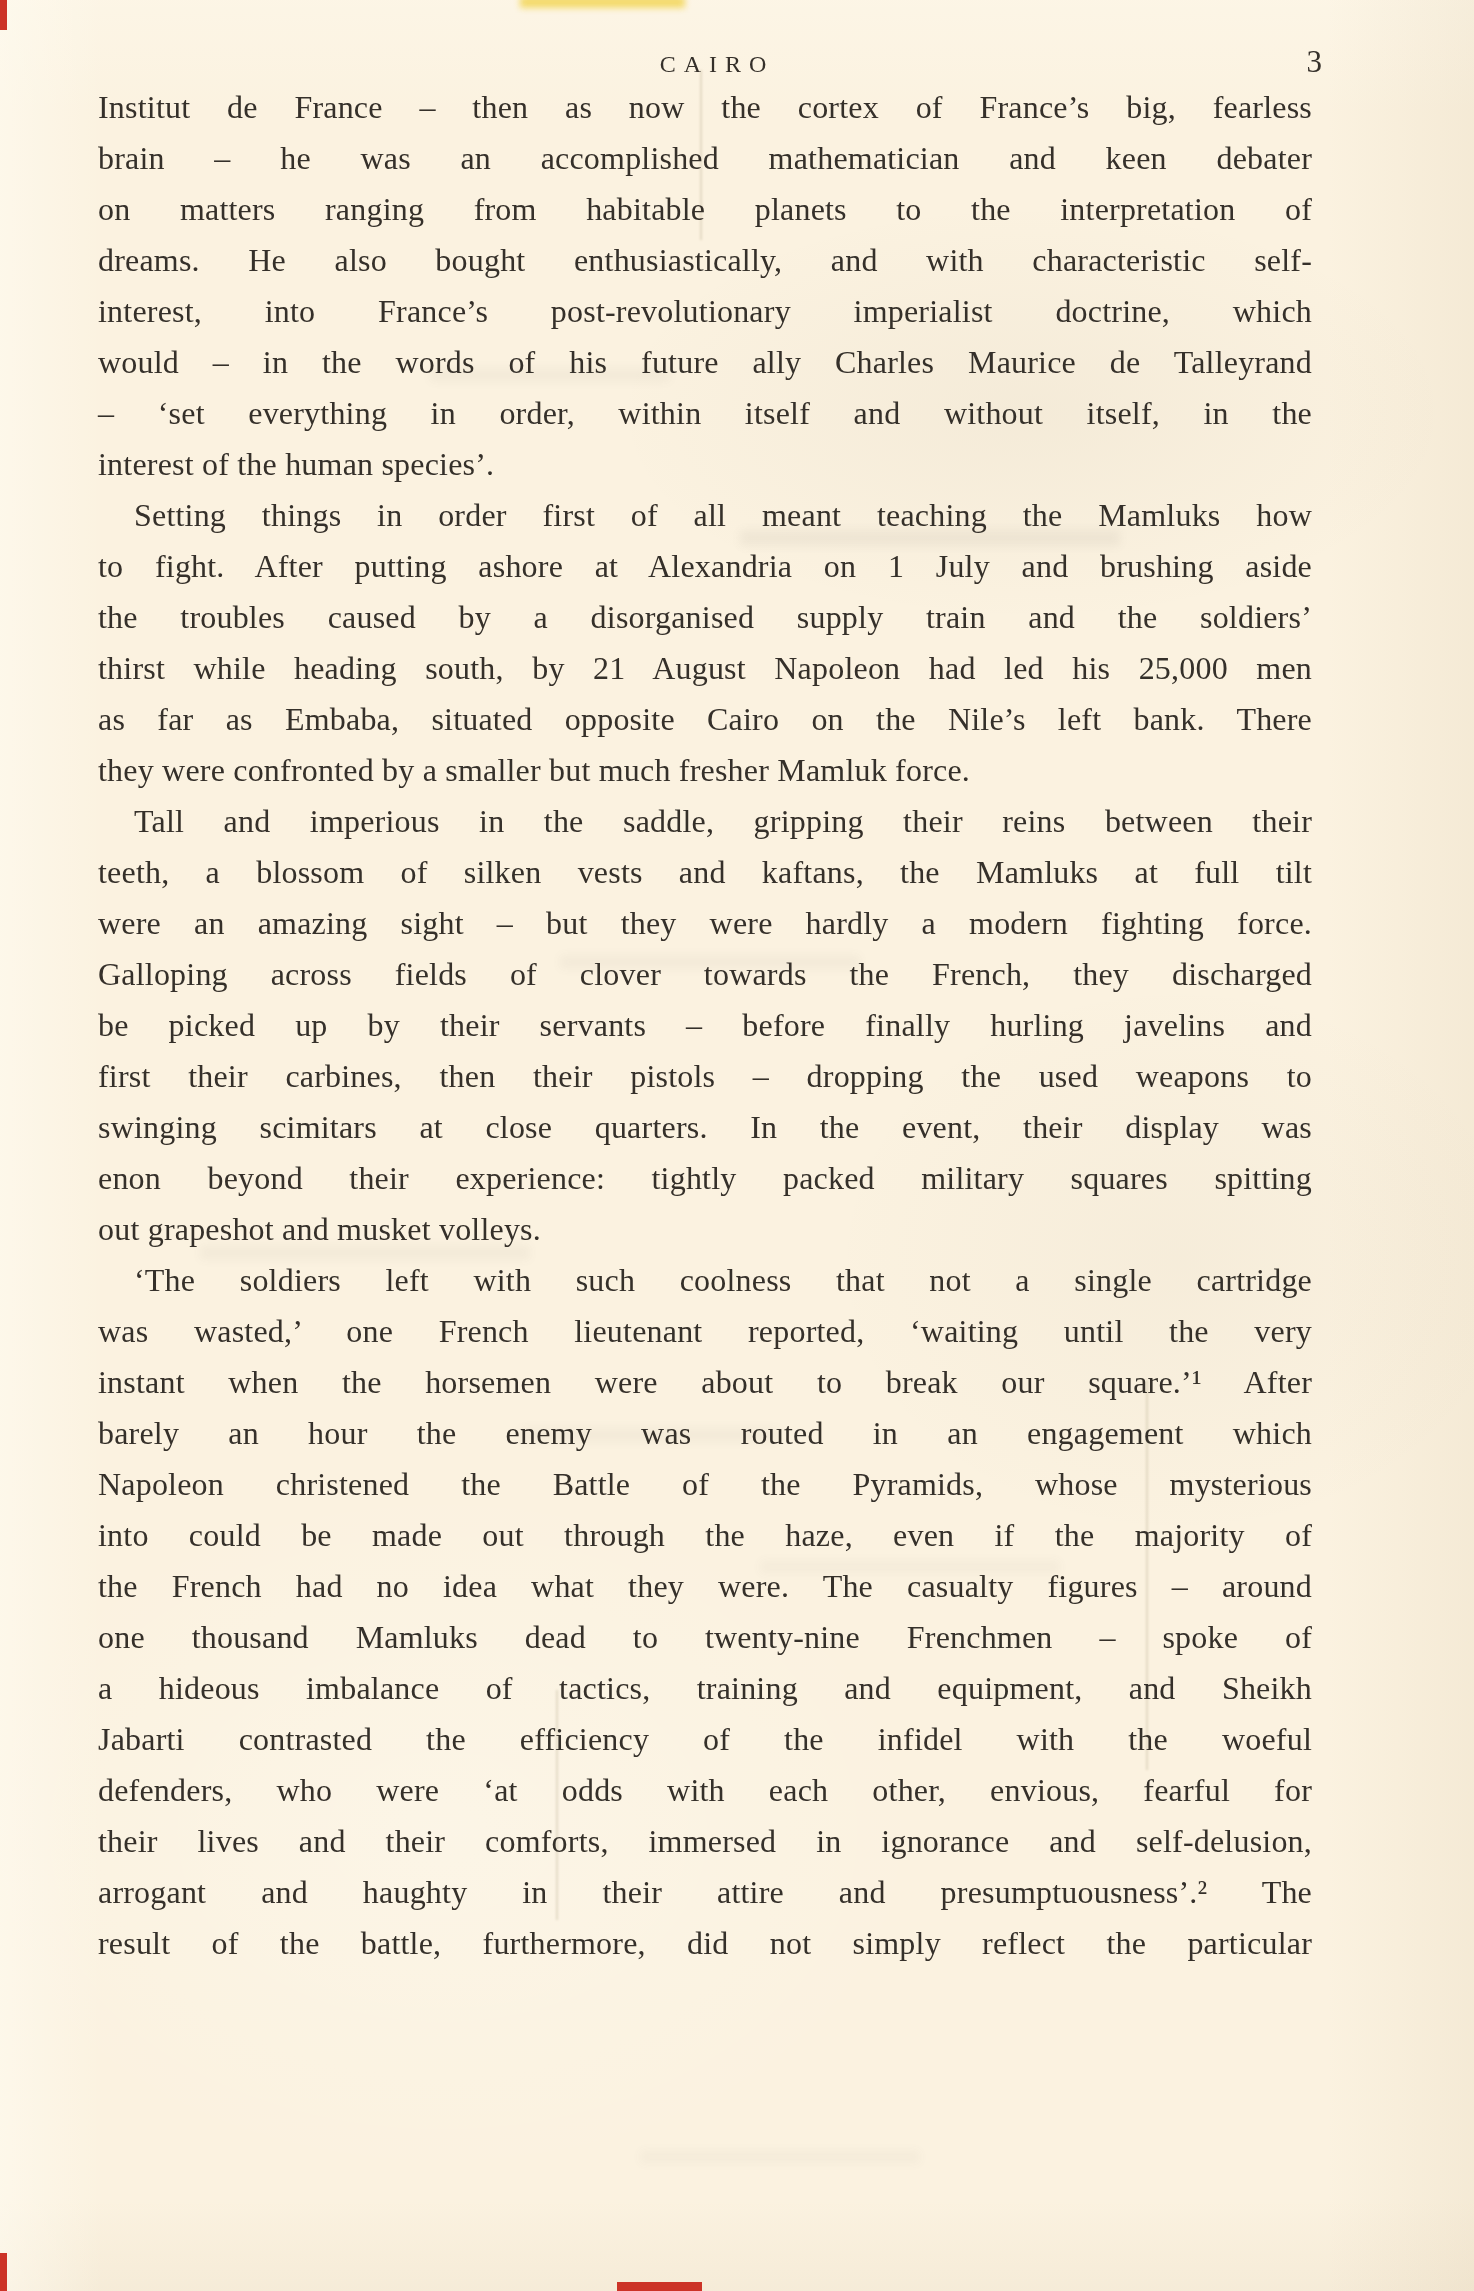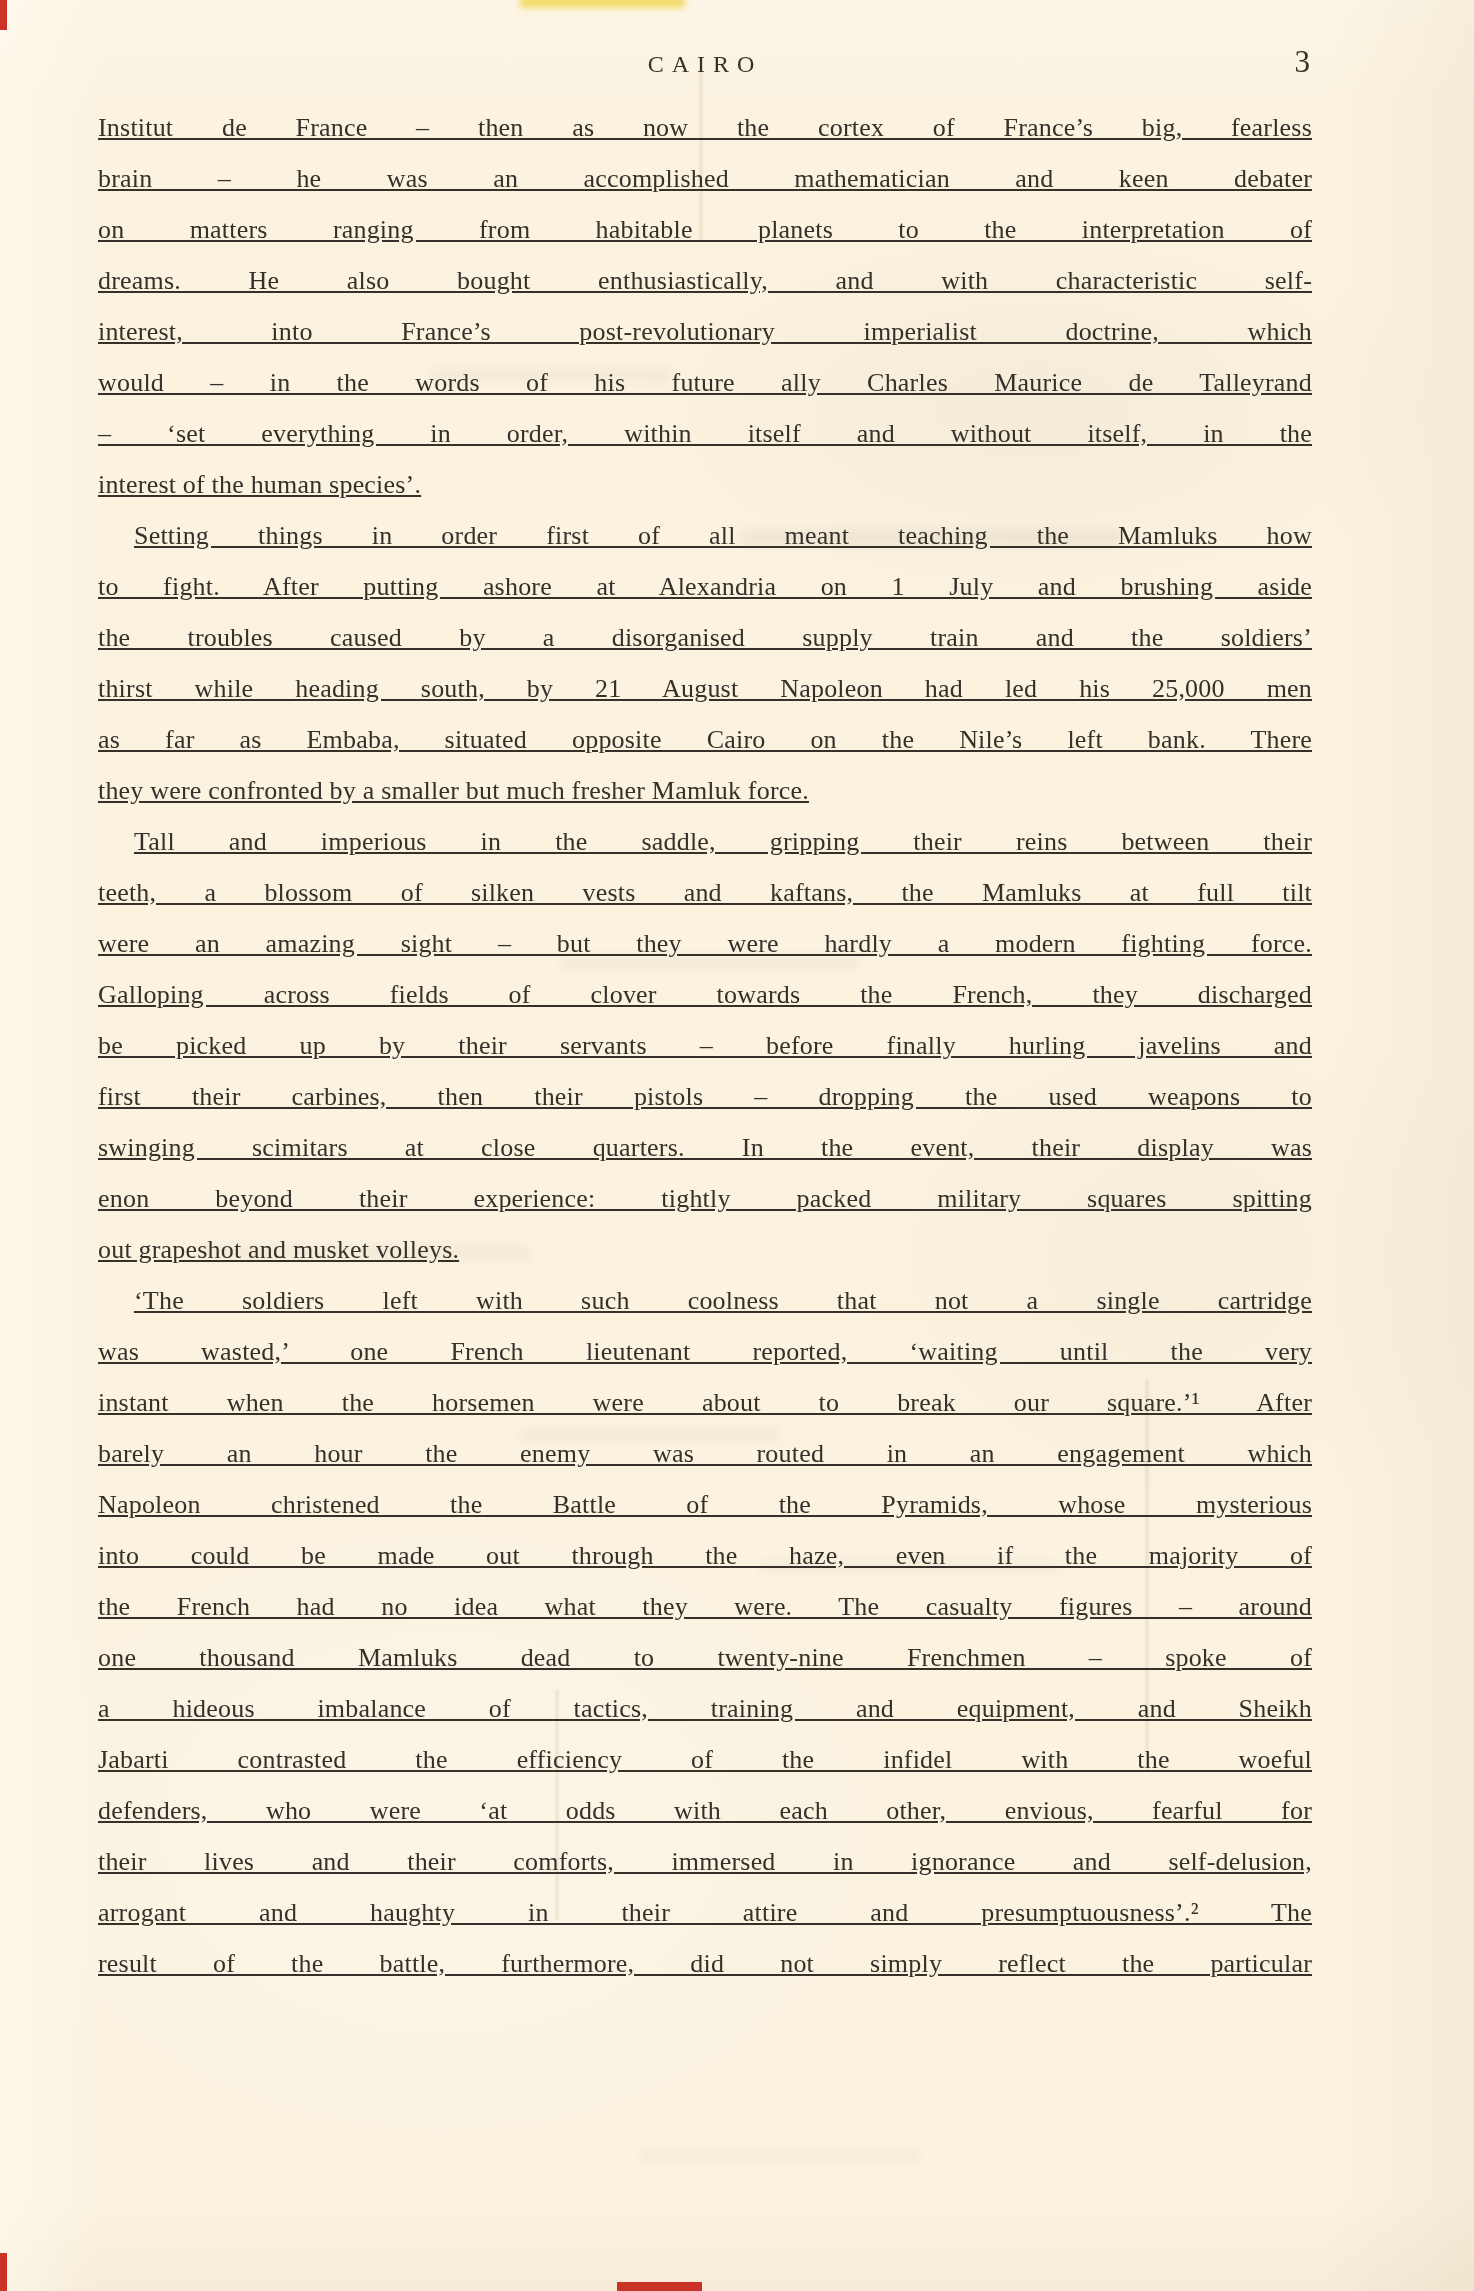--- a/index.html
+++ b/index.html
@@ -21,21 +21,21 @@
       radial-gradient(ellipse 700px 500px at 30% 80%, rgba(255,255,250,0.25), transparent 70%),
       linear-gradient(90deg, rgba(255,252,242,0.55) 0%, rgba(255,252,242,0) 7%,
                               rgba(0,0,0,0) 90%, rgba(170,140,90,0.08) 100%),
       linear-gradient(180deg, rgba(255,250,238,0.4) 0%, rgba(0,0,0,0) 5%,
                               rgba(0,0,0,0) 96%, rgba(160,130,85,0.06) 100%);
     pointer-events: none;
   }
 
   .page-header {
     position: absolute;
-    left: 98px; top: 46px;
+    left: 110px; top: 46px;
     width: 1214px;
     height: 36px;
     color: var(--ink, #35302a);
   }
   .running-title {
     position: absolute;
     left: 0; right: 0; top: 0;
     text-align: center;
     font-size: 24px;
     letter-spacing: 8px;
@@ -43,26 +43,25 @@
   }
   .page-number {
     position: absolute;
     right: 2px; top: -2px;
     font-size: 31px;
     line-height: 36px;
   }
 
   .body-text {
     position: absolute;
-    left: 98px; top: 102px;
+    left: 98px; top: 82px;
     width: 1214px;
     color: var(--ink, #35302a);
-    font-size: 26px;
+    font-size: 32px;
     letter-spacing: 0.2px;
-    text-decoration: underline;
   }
   .para { margin: 0; }
   .line {
     height: 51px;
     line-height: 51px;
     text-align: justify;
     text-align-last: justify;
     white-space: normal;
   }
   .line.endline { text-align-last: left; }

